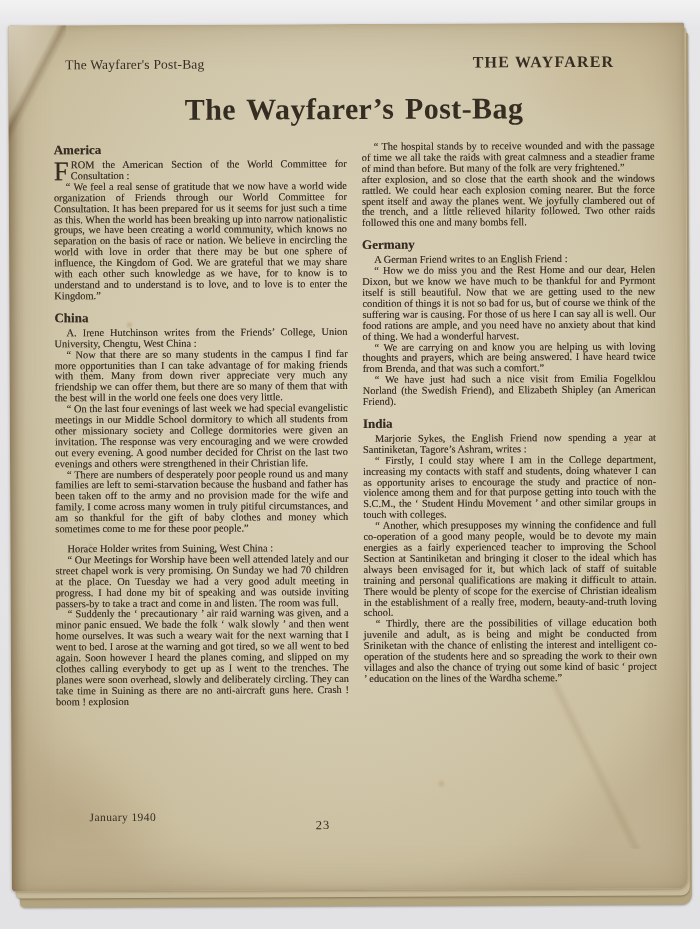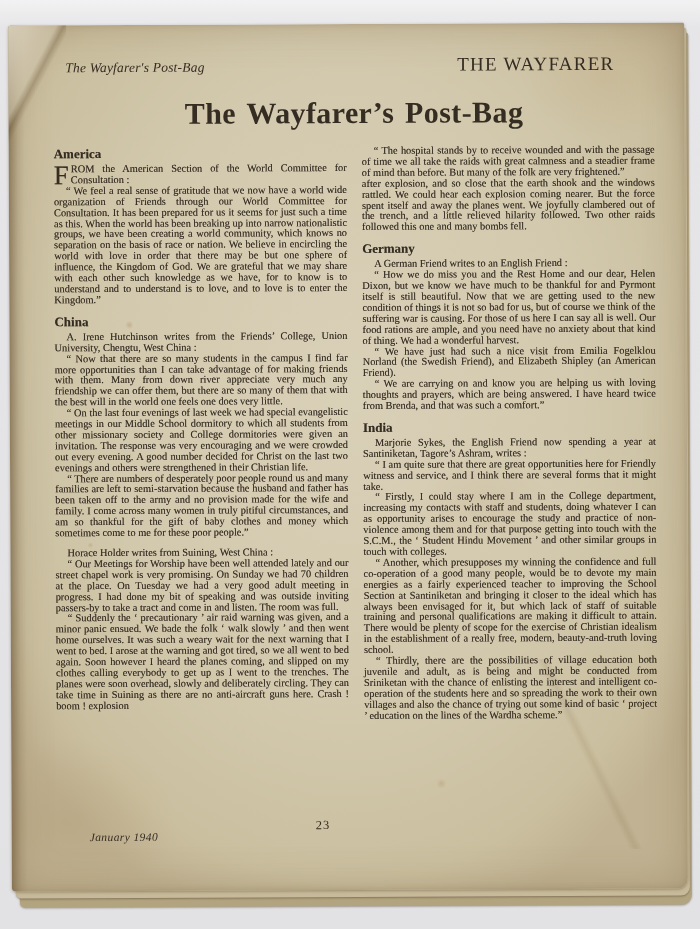--- a/index.html
+++ b/index.html
@@ -32,33 +32,33 @@
     background:linear-gradient(90deg,rgba(92,70,40,.42),rgba(92,70,40,.10) 60%,transparent);
     border-radius:3px 0 0 4px;}
   .crease-topleft{position:absolute;left:0;top:0;width:58px;height:130px;
     background:linear-gradient(118deg, rgba(222,214,194,.9) 0%, rgba(210,200,176,.55) 38%, rgba(90,68,40,.28) 44%, rgba(90,68,40,.0) 50%, transparent 60%);
     border-radius:3px 0 0 0;}
   .crease-bottomright{position:absolute;right:28px;bottom:40px;width:140px;height:190px;
     background:linear-gradient(64deg, transparent 47%, rgba(110,85,50,.12) 50%, transparent 53%);}
 
   .content{position:absolute;left:0;top:0;width:100%;height:100%;padding:30px 30px 0 45px;box-sizing:border-box;color:#352c22;}
   .running-head{display:flex;justify-content:space-between;align-items:baseline;padding:0 4px 0 12px;}
-  .rh-left{font-style:italic;font-size:13.5px;letter-spacing:.2px;}
-  .rh-right{font-size:19px;font-weight:normal;letter-spacing:1.2px;margin-right:36px;}
+  .rh-left{font-size:13.5px;letter-spacing:.2px;}
+  .rh-right{font-size:16px;font-weight:bold;letter-spacing:1.2px;margin-right:36px;}
   .page-title{text-align:center;font-size:30px;font-weight:bold;letter-spacing:.4px;word-spacing:3px;margin-top:20px;}
   .columns{display:flex;gap:15px;margin-top:16px;}
   .col{flex:1;font-size:10.4px;line-height:10.9px;text-align:justify;
     text-shadow:0 0 .5px rgba(53,44,34,.55);}
   .sec-head{font-size:13px;font-weight:bold;margin:9px 0 3px;line-height:14px;}
   .sec-head.first{margin-top:0;}
   .para{text-indent:12px;margin:0;}
   .para.noindent{text-indent:0;}
   .para.gap-above{margin-top:9px;}
   .dropcap{float:left;font-size:27px;line-height:20px;font-weight:normal;padding:1px 2px 0 0;}
-  .footer-date{position:absolute;left:78px;top:806px;font-style:italic;font-size:11.5px;letter-spacing:.4px;}
+  .footer-date{position:absolute;left:78px;top:786px;font-size:11.5px;letter-spacing:.4px;}
   .page-number{position:absolute;left:304px;top:794px;font-size:12.5px;letter-spacing:1px;}
 </style>
 </head>
 <body>
 
 <div class="stack">
   <div class="under-page u2"></div>
   <div class="under-page u1"></div>
   <div class="paper">
     <div class="edge-left"></div>
@@ -91,26 +91,25 @@
           <p class="para">“ Suddenly the ‘ precautionary ’ air raid warning was given, and a minor panic ensued. We bade the folk ‘ walk slowly ’ and then went home ourselves. It was such a weary wait for the next warning that I went to bed. I arose at the warning and got tired, so we all went to bed again. Soon however I heard the planes coming, and slipped on my clothes calling everybody to get up as I went to the trenches. The planes were soon overhead, slowly and deliberately circling. They can take time in Suining as there are no anti-aircraft guns here. Crash ! boom ! explosion</p>
         </div>
 
         <div class="col">
           <p class="para">“ The hospital stands by to receive wounded and with the passage of time we all take the raids with great calmness and a steadier frame of mind than before. But many of the folk are very frightened.”</p>
           <p class="para noindent">after explosion, and so close that the earth shook and the windows rattled. We could hear each explosion coming nearer. But the force spent itself and away the planes went. We joyfully clambered out of the trench, and a little relieved hilarity followed. Two other raids followed this one and many bombs fell.</p>
 
           <div class="sec-head">Germany</div>
           <p class="para">A German Friend writes to an English Friend :</p>
           <p class="para">“ How we do miss you and the Rest Home and our dear, Helen Dixon, but we know we have much to be thankful for and Pyrmont itself is still beautiful. Now that we are getting used to the new condition of things it is not so bad for us, but of course we think of the suffering war is causing. For those of us here I can say all is well. Our food rations are ample, and you need have no anxiety about that kind of thing. We had a wonderful harvest.</p>
+          <p class="para">“ We are carrying on and know you are helping us with loving thoughts and prayers, which are being answered. I have heard twice from Brenda, and that was such a comfort.”</p>
           <p class="para">“ We have just had such a nice visit from Emilia Fogelklou Norland (the Swedish Friend), and Elizabeth Shipley (an American Friend).</p>
-          <p class="para">“ We are carrying on and know you are helping us with loving thoughts and prayers, which are being answered. I have heard twice from Brenda, and that was such a comfort.”</p>
 
           <div class="sec-head">India</div>
           <p class="para">Marjorie Sykes, the English Friend now spending a year at Santiniketan, Tagore’s Ashram, writes :</p>
-          <p class="para">“ I am quite sure that there are great opportunities here for Friendly witness and service, and I think there are several forms that it might take.</p>
           <p class="para">“ Firstly, I could stay where I am in the College department, increasing my contacts with staff and students, doing whatever I can as opportunity arises to encourage the study and practice of non-violence among them and for that purpose getting into touch with the S.C.M., the ‘ Student Hindu Movement ’ and other similar groups in touch with colleges.</p>
           <p class="para">“ Another, which presupposes my winning the confidence and full co-operation of a good many people, would be to devote my main energies as a fairly experienced teacher to improving the School Section at Santiniketan and bringing it closer to the ideal which has always been envisaged for it, but which lack of staff of suitable training and personal qualifications are making it difficult to attain. There would be plenty of scope for the exercise of Christian idealism in the establishment of a really free, modern, beauty-and-truth loving school.</p>
           <p class="para">“ Thirdly, there are the possibilities of village education both juvenile and adult, as is being and might be conducted from Sriniketan with the chance of enlisting the interest and intelligent co-operation of the students here and so spreading the work to their own villages and also the chance of trying out some kind of basic ‘ project ’ education on the lines of the Wardha scheme.”</p>
         </div>
 
       </div>
 
       <div class="footer-date">January 1940</div>
       <div class="page-number">23</div>
 

